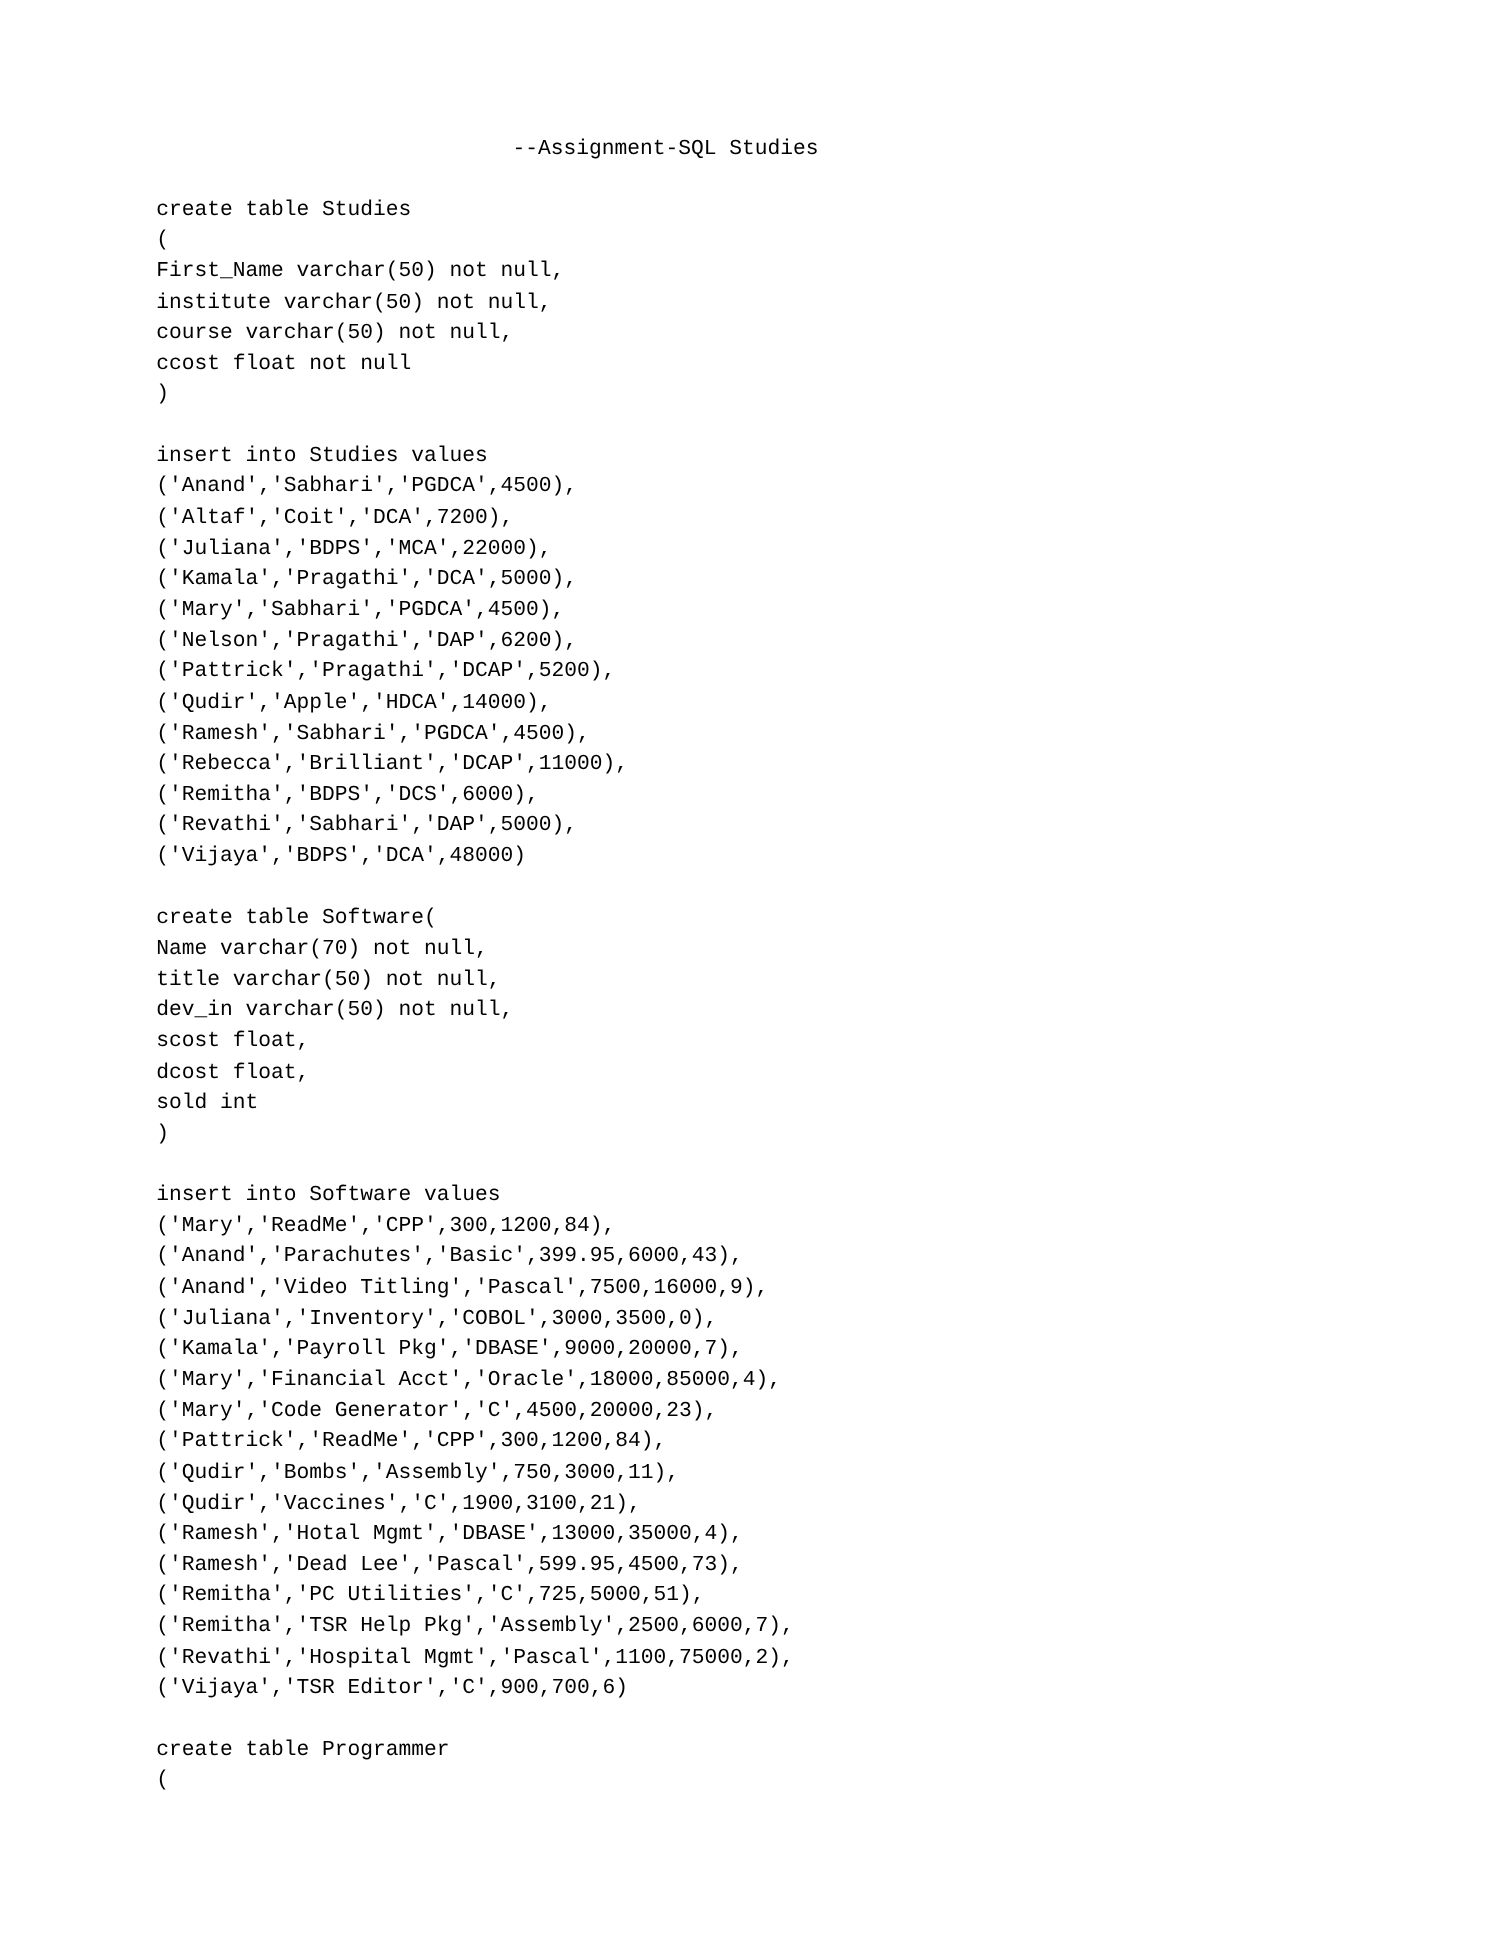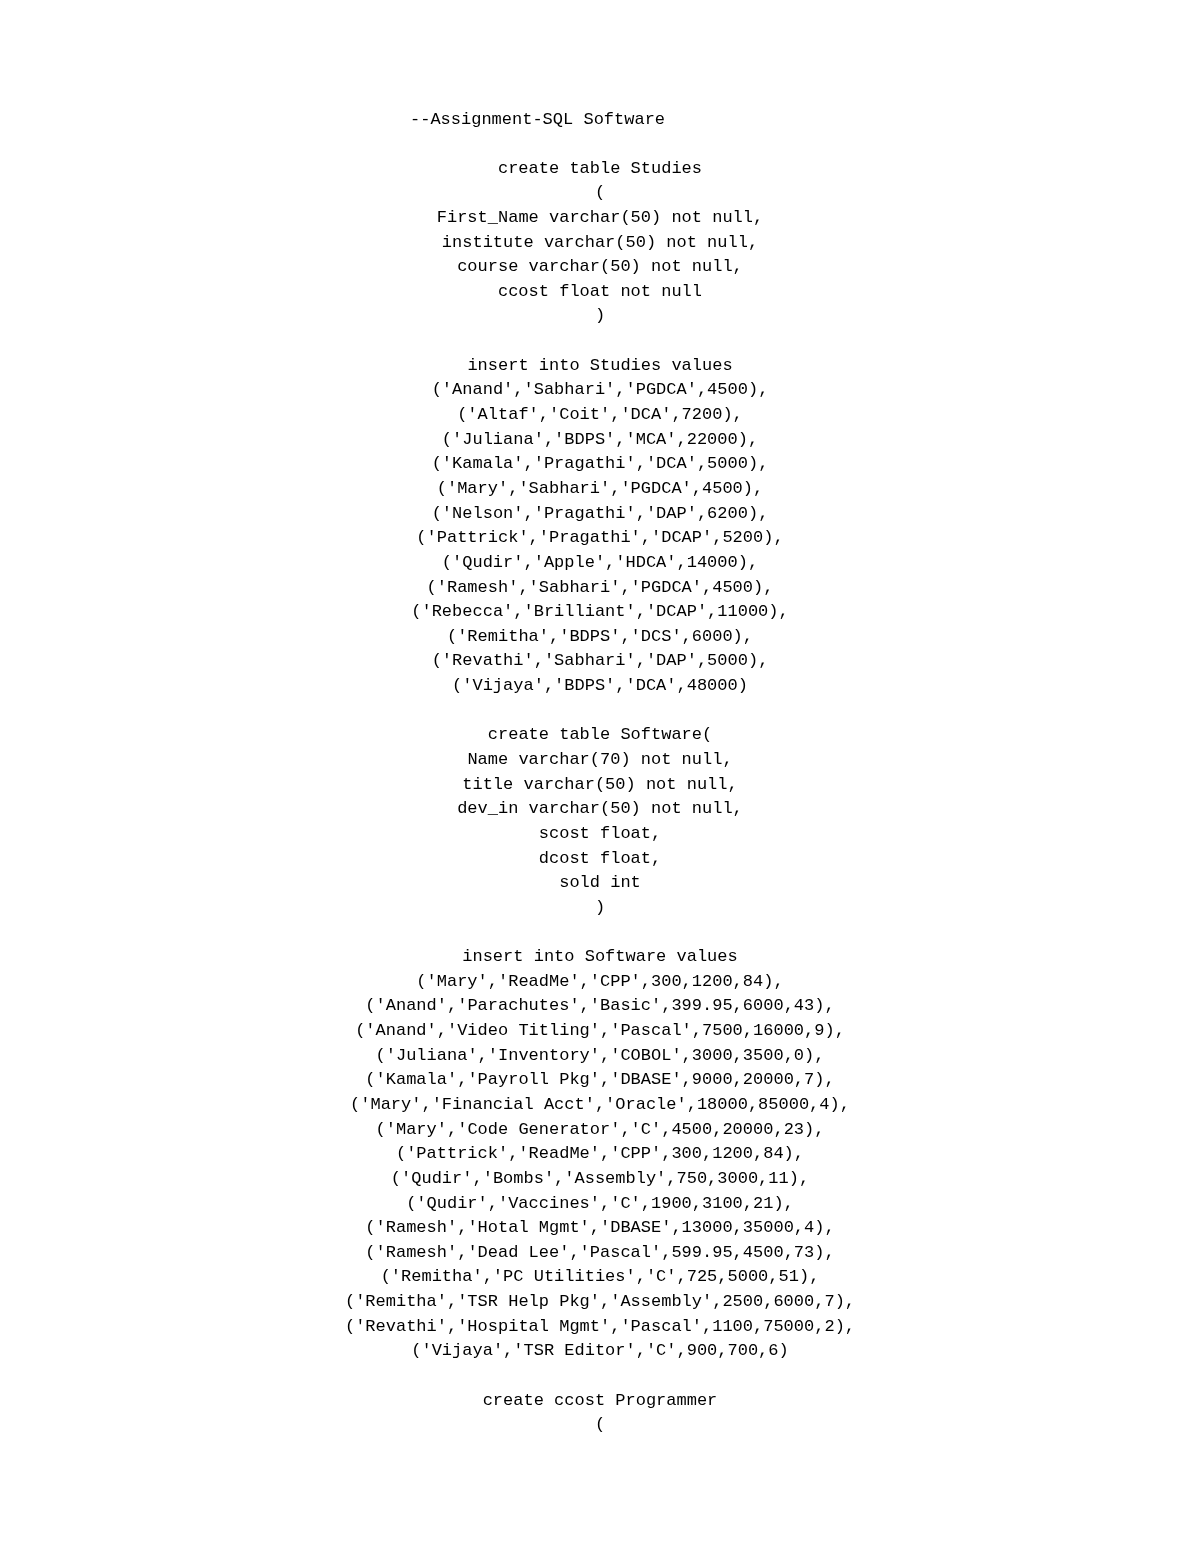--- a/index.html
+++ b/index.html
@@ -17,31 +17,30 @@
       min-height: 1553px;
       padding: 108px 125px 80px 125px;
     }
     .title-line {
       text-align: left;
       padding-left: 285px;
       margin-bottom: 24px;
     }
     .code-block {
       white-space: pre;
-      text-align: center;
     }
     .blank-line {
       height: 1.45em;
     }
   </style>
 </head>
 <body>
 
 <div class="title-line">
-  <span>--Assignment-SQL Software</span>
+  <span>--Assignment-SQL Studies</span>
 </div>
 
 <div class="code-block">create table Studies
 (
 First_Name varchar(50) not null,
 institute varchar(50) not null,
 course varchar(50) not null,
 ccost float not null
 )</div>
 <div class="blank-line"></div>
@@ -80,14 +79,14 @@
 ('Pattrick','ReadMe','CPP',300,1200,84),
 ('Qudir','Bombs','Assembly',750,3000,11),
 ('Qudir','Vaccines','C',1900,3100,21),
 ('Ramesh','Hotal Mgmt','DBASE',13000,35000,4),
 ('Ramesh','Dead Lee','Pascal',599.95,4500,73),
 ('Remitha','PC Utilities','C',725,5000,51),
 ('Remitha','TSR Help Pkg','Assembly',2500,6000,7),
 ('Revathi','Hospital Mgmt','Pascal',1100,75000,2),
 ('Vijaya','TSR Editor','C',900,700,6)</div>
 <div class="blank-line"></div>
-<div class="code-block">create ccost Programmer
+<div class="code-block">create table Programmer
 (</div>
 
 </body></html>

